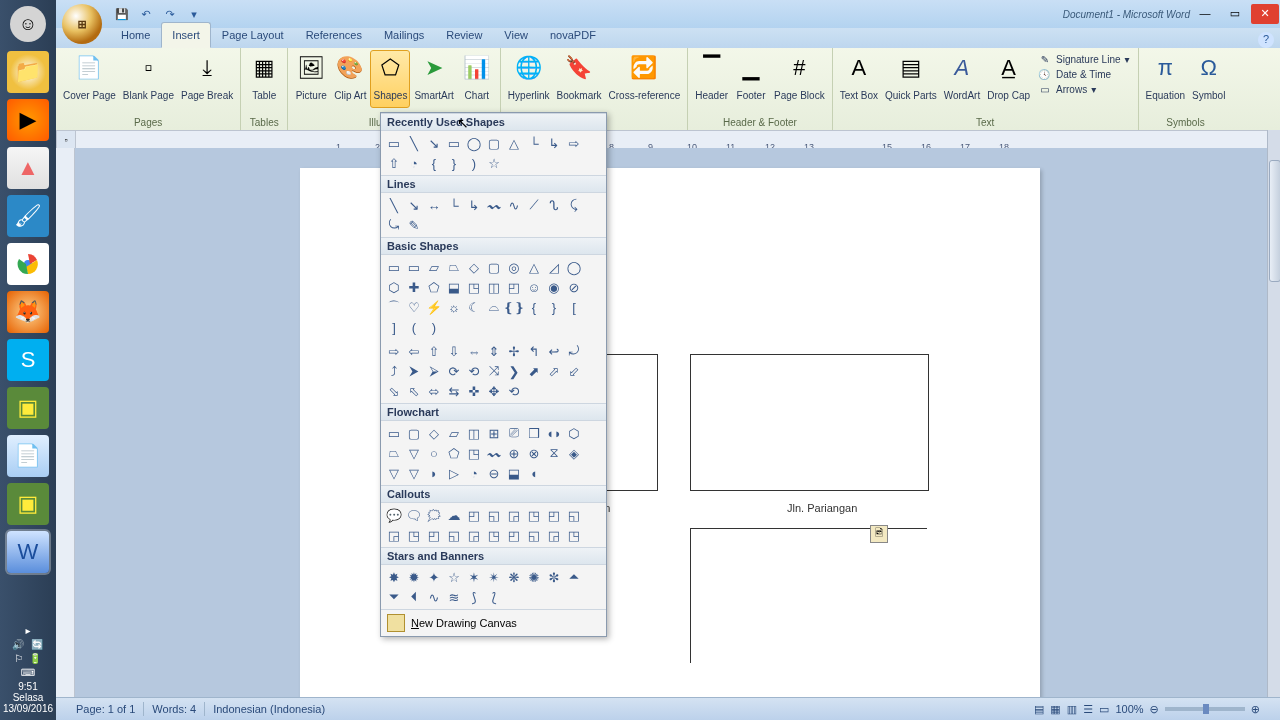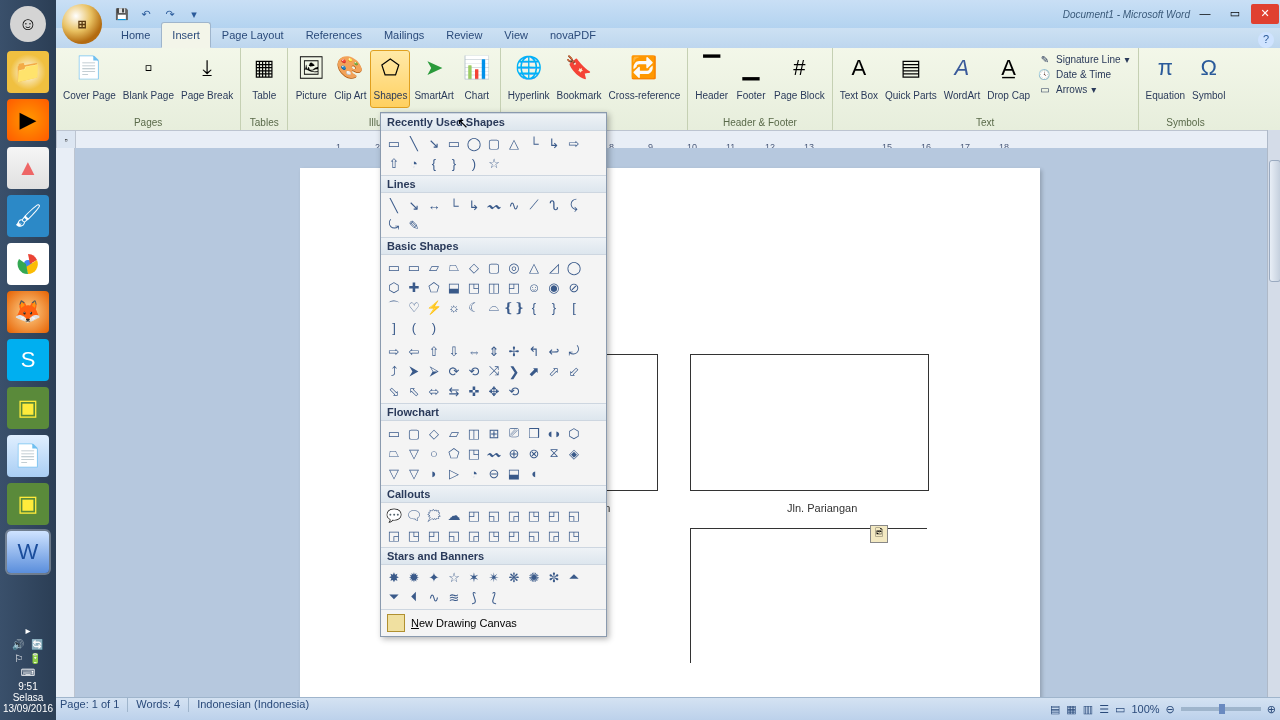--- a/index.html
+++ b/index.html
@@ -48,21 +48,21 @@
 .ruler-corner { width:18px; height:18px; background:#dce6f2; border-right:1px solid #bcc4d0; display:flex; align-items:center; justify-content:center; font-size:9px; }
 .ruler-scale { flex:1; position:relative; font-size:9px; color:#4a5a7a; }
 .ruler-scale span { position:absolute; top:2px; }
 
 .docarea { position:absolute; left:56px; top:148px; right:12px; bottom:22px; background:#b6c8de; overflow:hidden; }
 .ruler-v { position:absolute; left:0; top:0; width:18px; bottom:0; background:#e8eef6; border-right:1px solid #bcc4d0; }
 .page { position:absolute; left:244px; top:20px; width:740px; height:620px; background:#fff; box-shadow:2px 2px 4px rgba(0,0,0,0.2); }
 .page .box { position:absolute; border:1px solid #333; background:#fff; }
 .smarttag { position:absolute; left:570px; top:357px; width:16px; height:16px; border:1px solid #888; background:#f3e9c2; font-size:10px; text-align:center; line-height:14px; }
 
-.status { position:absolute; left:56px; bottom:0; right:0; height:22px; background:linear-gradient(#d4e2f2,#bcd1eb); display:flex; font-size:11px; color:#2a4a7a; padding:0 4px; border-top:1px solid #9fb5cc; }
+.status { position:absolute; left:56px; bottom:0; right:0; height:22px; background:linear-gradient(#d4e2f2,#bcd1eb); display:flex; align-items:center; font-size:11px; color:#2a4a7a; padding:0 20px; border-top:1px solid #9fb5cc; }
 .status .sep { width:1px; height:14px; background:#9fb5cc; margin:0 8px; }
 .status .zoom { margin-left:auto; display:flex; align-items:center; gap:6px; }
 .status .track { width:80px; height:4px; background:#9fb5cc; position:relative; }
 .status .thumb { position:absolute; left:38px; top:-3px; width:6px; height:10px; background:#6a8ac0; }
 
 .shapes-dd { position:absolute; left:380px; top:112px; width:225px; background:#f4f4f4; border:1px solid #8a9aae; box-shadow:2px 2px 6px rgba(0,0,0,0.3); z-index:20; }
 .shapes-dd .cat { background:linear-gradient(#eef2f6,#dde6ee); font-weight:bold; font-size:11px; color:#2a3a5a; padding:2px 6px; border-top:1px solid #cdd6e0; border-bottom:1px solid #cdd6e0; }
 .shapes-dd .grid { display:flex; flex-wrap:wrap; padding:2px 3px; }
 .shapes-dd .sh { width:18px; height:18px; display:flex; align-items:center; justify-content:center; font-size:13px; color:#3a5a8a; border:1px solid transparent; }
 .shapes-dd .footer { display:flex; align-items:center; gap:6px; padding:4px 6px; border-top:1px solid #cdd6e0; }

